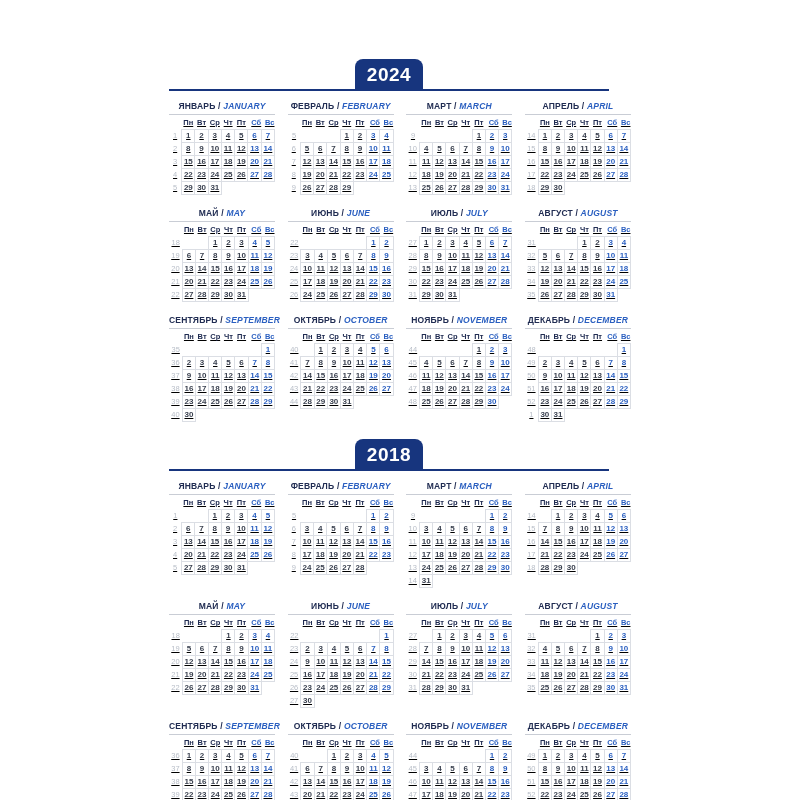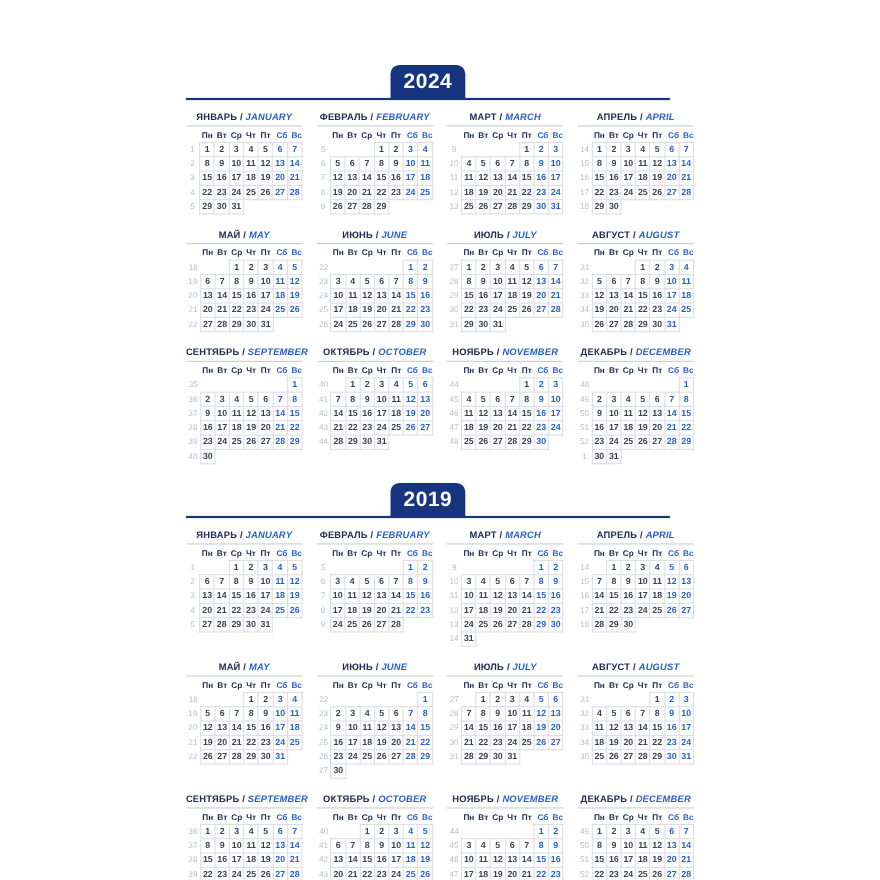--- a/index.html
+++ b/index.html
@@ -38,21 +38,21 @@
     text-align: center; white-space: nowrap;
     font-size: 8.5px; font-weight: 700;
     color: var(--ru, #202c52);
     padding-bottom: 3px; margin-bottom: 2px;
     border-bottom: 1px solid var(--title-rule, #c9cdd5);
     letter-spacing: 0.2px;
   }
   .month-title .en { color: var(--blue, #2a5fc0); font-style: italic; }
   .month-title .sep { color: var(--ru, #202c52); }
 
-  table.cal { border-collapse: collapse; table-layout: fixed; }
+  table.cal { border-collapse: collapse; table-layout: fixed; text-decoration: underline; }
   .cal th, .cal td {
     width: 13px; height: 12px; padding: 0;
     text-align: center; vertical-align: middle;
     font-size: 7.5px; line-height: 12px;
   }
   .cal th.wk { width: 14px; }
   .cal th.wd { color: var(--ru, #202c52); font-weight: 700; }
   .cal th.wd.we { color: var(--blue, #2a5fc0); text-align: right; }
   .cal td.wknum { width: 14px; color: var(--grey, #b7bdc7); font-weight: 400; }
   .cal td.d {
@@ -917,21 +917,21 @@
                 <td class="empty"></td>
                 <td class="empty"></td>
               </tr>
             </tbody>
           </table>
         </div>
       </div>
     </div>
     <div class="year-section">
       <div class="tab-row">
-        <div class="year-tab">2019</div>
+        <div class="year-tab">2018</div>
       </div>
       <div class="months-grid">
         <div class="month">
           <div class="month-title"><span class="ru">ЯНВАРЬ</span><span class="sep"> / </span><span class="en">JANUARY</span></div>
           <table class="cal">
             <thead>
               <tr>
                 <th class="wk"></th>
                 <th class="wd">Пн</th>
                 <th class="wd">Вт</th>

